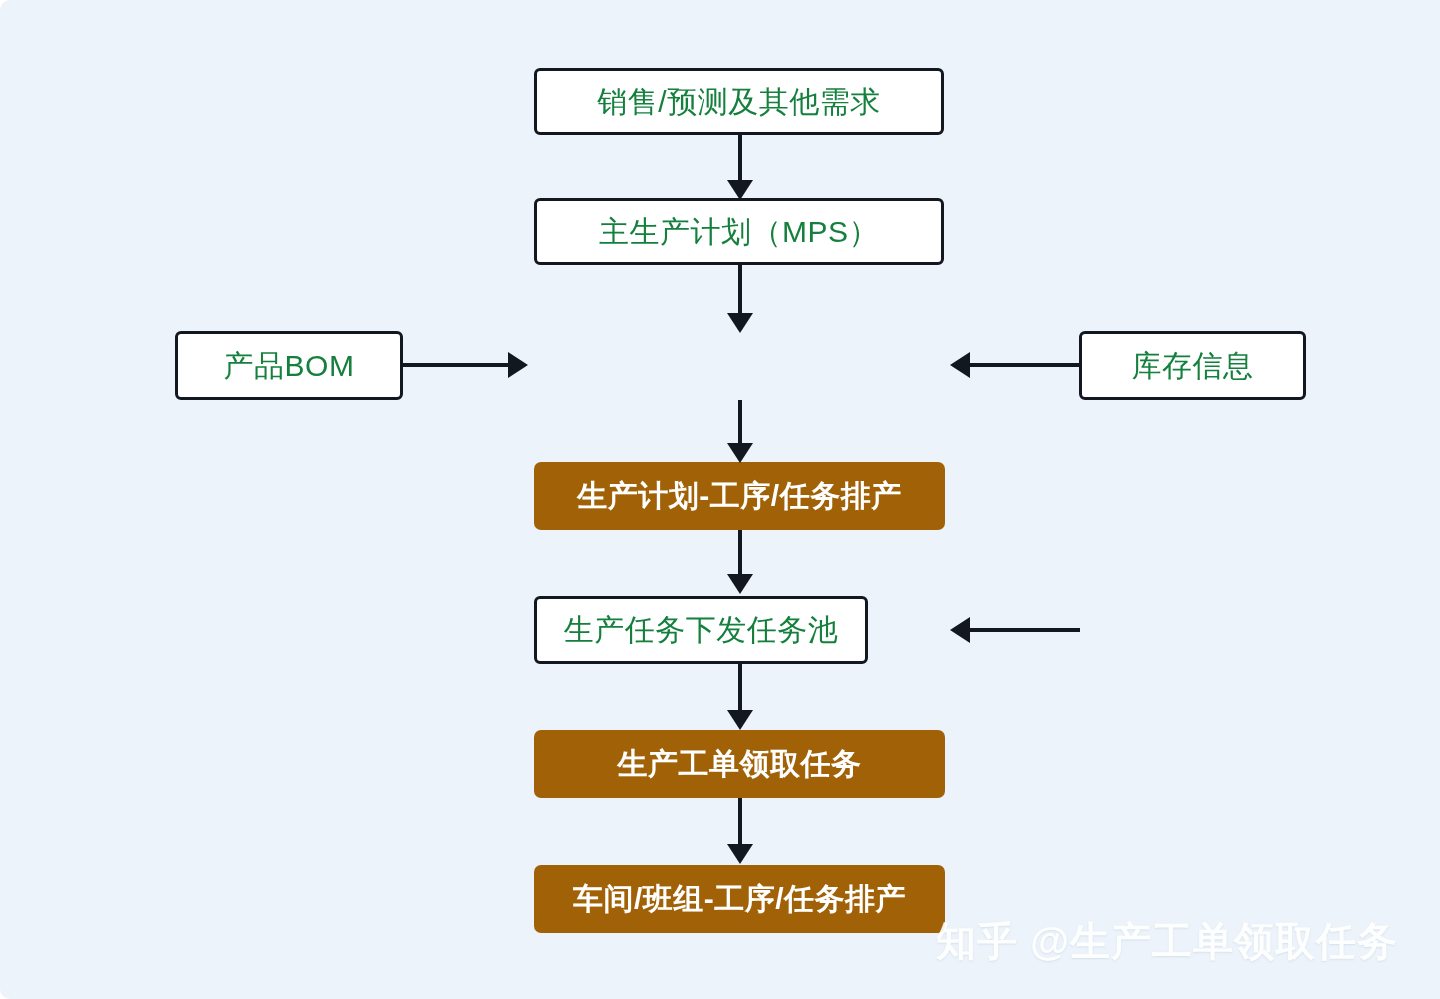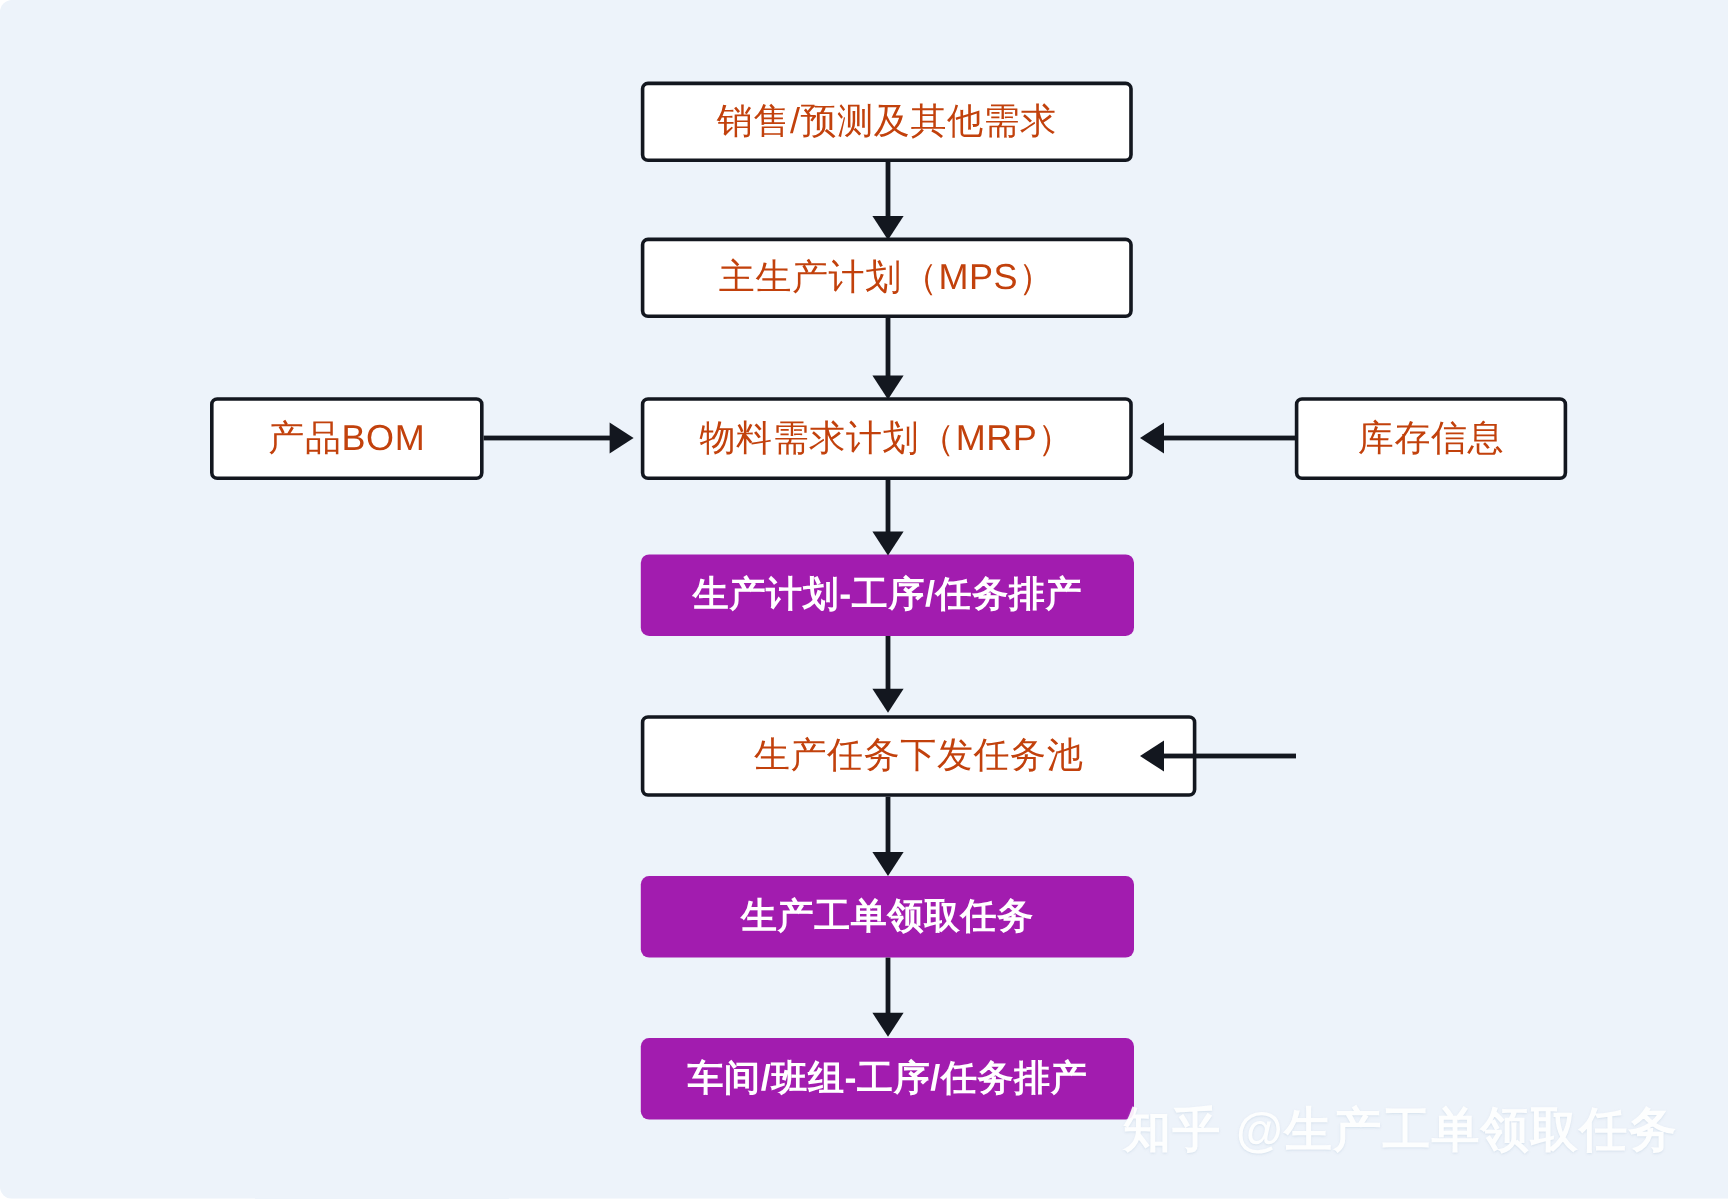--- a/index.html
+++ b/index.html
@@ -25,26 +25,26 @@
     display: flex;
     align-items: center;
     justify-content: center;
     border-radius: 6px;
     letter-spacing: 0.5px;
     white-space: nowrap;
   }
   .node.plain {
     background: #ffffff;
     border: 3px solid #13171f;
-    color: #c2410c;
+    color: #15803d;
     font-size: 30px;
     font-weight: 400;
   }
   .node.accent {
-    background: #a21caf;
+    background: #a16207;
     border: none;
     color: #ffffff;
     font-size: 30px;
     font-weight: 700;
     border-radius: 7px;
   }
   .node .node-label { display: block; line-height: 1; }
 
   
   .conn {
@@ -100,33 +100,30 @@
   </div>
 
   <div class="node plain" style="left:534px; top:198px; width:410px; height:67px;">
     <span class="node-label">主生产计划（MPS）</span>
   </div>
 
   <div class="node plain" style="left:175px; top:331px; width:228px; height:69px;">
     <span class="node-label">产品BOM</span>
   </div>
 
-  <div class="node plain" style="left:534px; top:331px; width:410px; height:69px;">
-    <span class="node-label">物料需求计划（MRP）</span>
-  </div>
 
   <div class="node plain" style="left:1079px; top:331px; width:227px; height:69px;">
     <span class="node-label">库存信息</span>
   </div>
 
   <div class="node accent" style="left:534px; top:462px; width:411px; height:68px;">
     <span class="node-label">生产计划-工序/任务排产</span>
   </div>
 
-  <div class="node plain" style="left:534px; top:596px; width:463px; height:68px;">
+  <div class="node plain" style="left:534px; top:596px; width:334px; height:68px;">
     <span class="node-label">生产任务下发任务池</span>
   </div>
 
 
   <div class="node accent" style="left:534px; top:730px; width:411px; height:68px;">
     <span class="node-label">生产工单领取任务</span>
   </div>
 
   <div class="node accent" style="left:534px; top:865px; width:411px; height:68px;">
     <span class="node-label">车间/班组-工序/任务排产</span>

